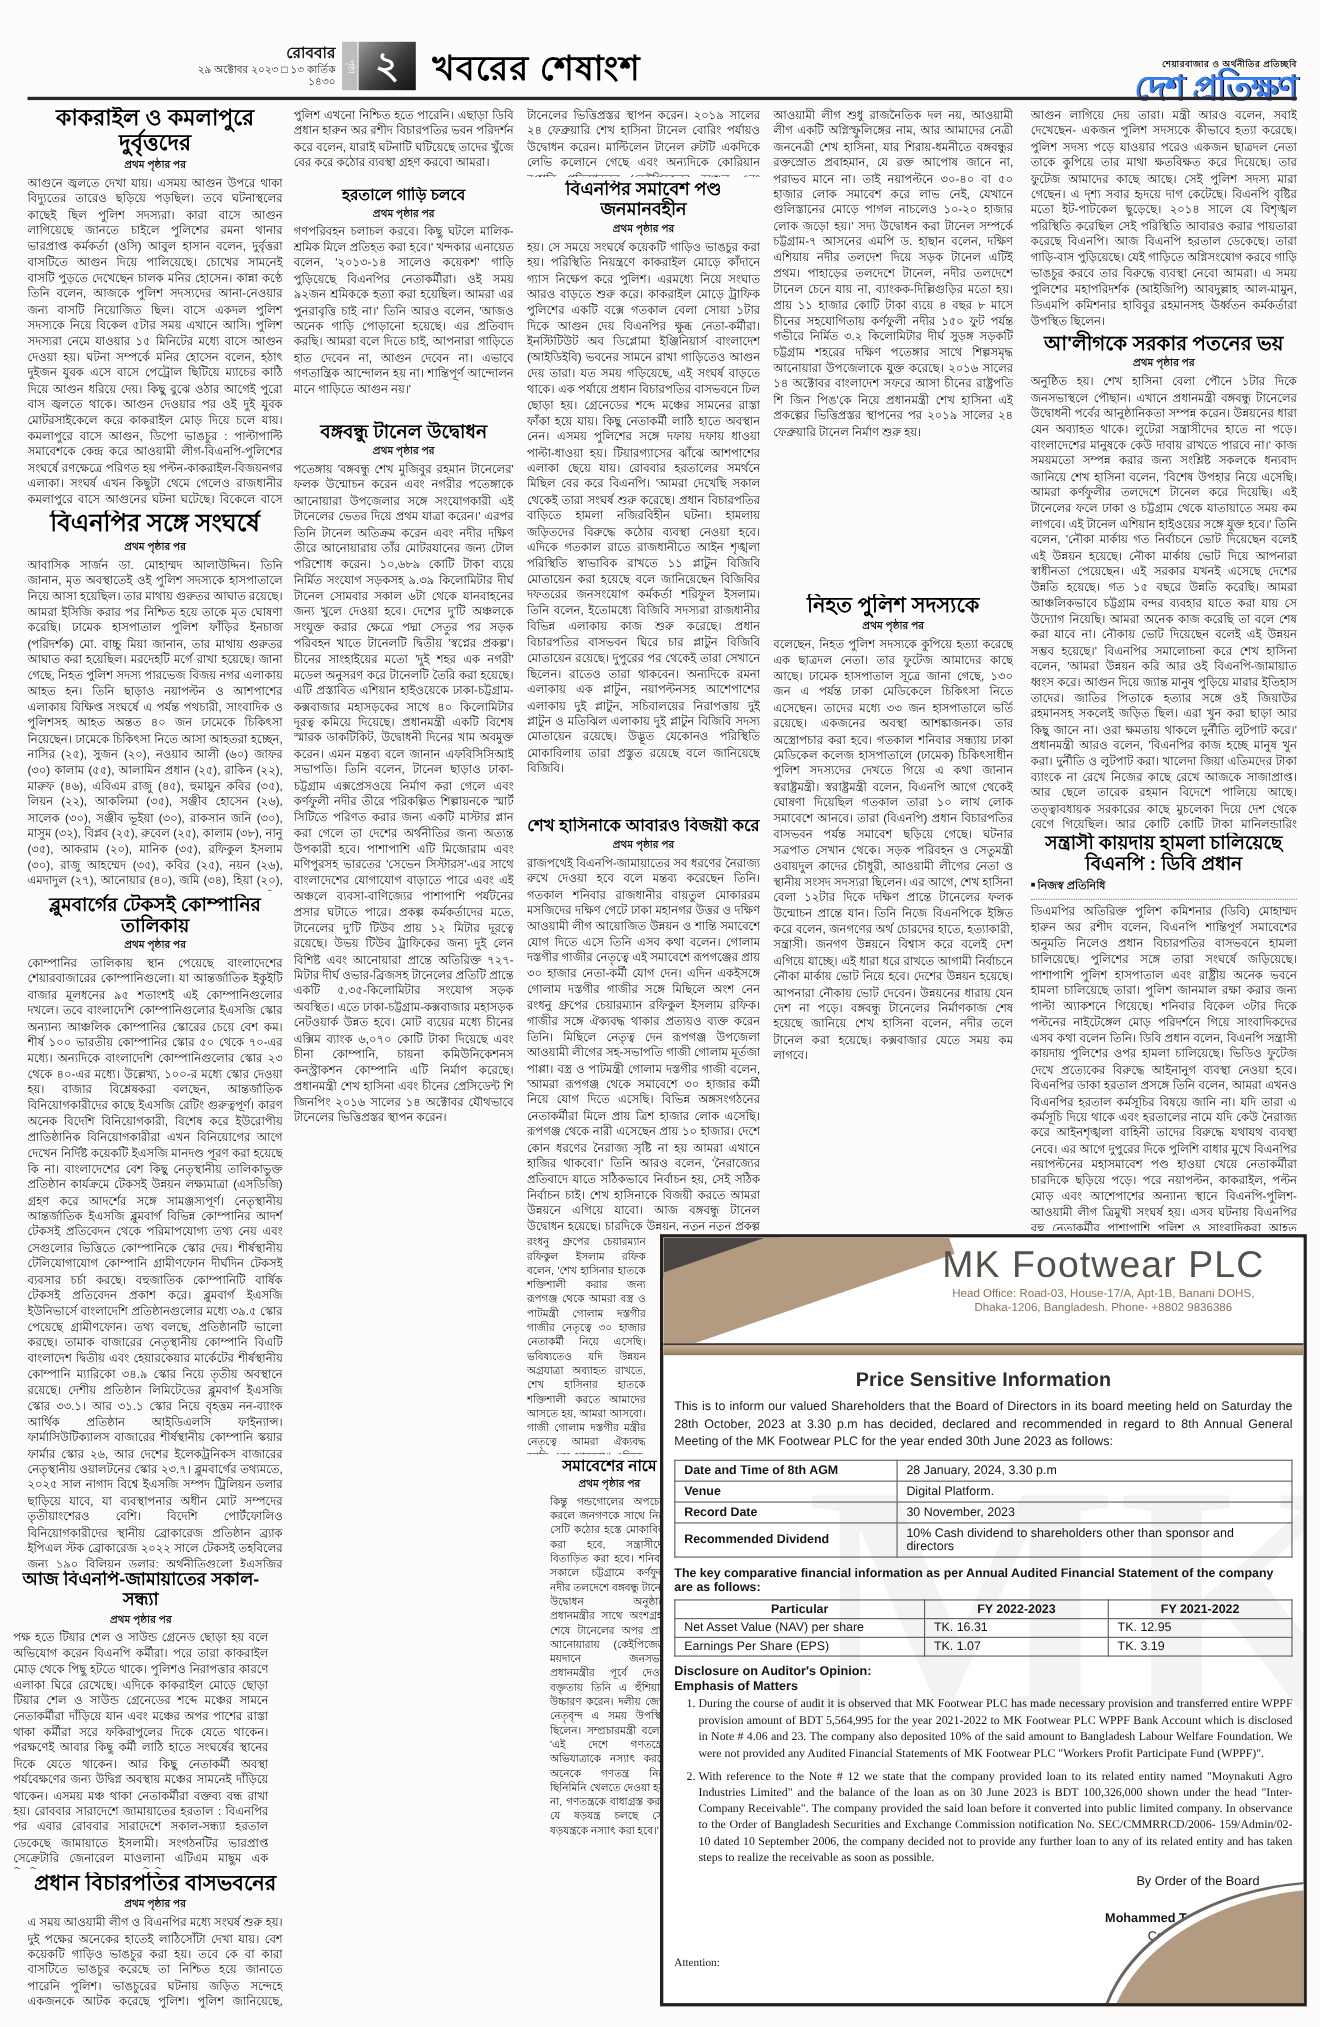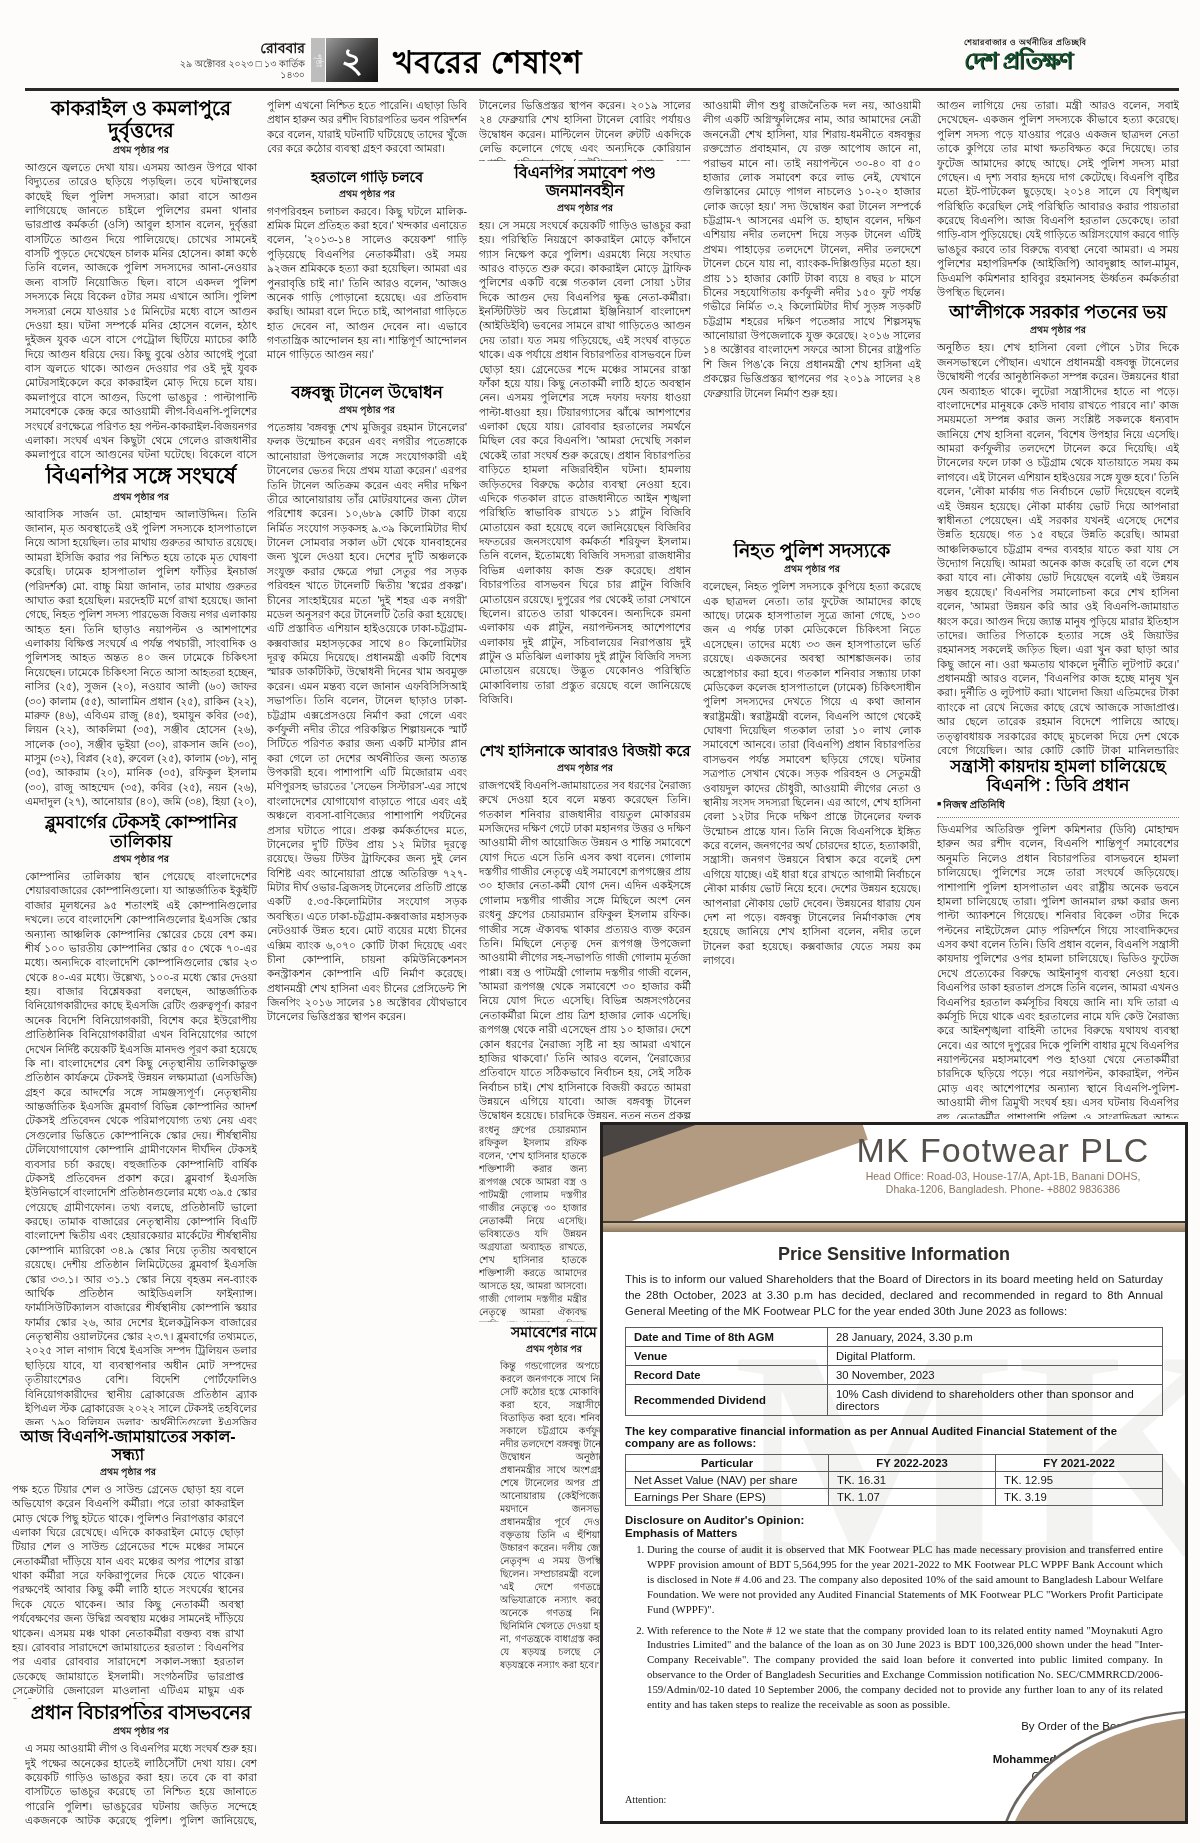--- a/index.html
+++ b/index.html
@@ -9,23 +9,23 @@
   .hdr{position:absolute;left:25px;top:36px;width:1154px;height:52px;}
   .dateblock{position:absolute;left:130px;top:4px;width:150px;text-align:right;line-height:1.25;}
   .dateblock .wd{font-weight:bold;font-size:14px;}
   .dateblock .dt{font-size:9.5px;color:#222;}
   .pglabel{position:absolute;left:286px;top:2px;width:14px;height:44px;background:#bdbdbd;color:#fff;
            font-size:8px;writing-mode:vertical-rl;text-align:center;}
   .pgnum{position:absolute;left:301px;top:2px;width:52px;height:44px;color:#fff;font-weight:bold;
          font-size:34px;text-align:center;line-height:44px;
          background:linear-gradient(135deg,#9a9a9a 0%,#3c3c3c 55%,#111 100%);}
   .sectitle{position:absolute;left:368px;top:2px;font-size:31px;font-weight:bold;letter-spacing:1px;color:#000;}
-  .mast{position:absolute;right:0;top:0;text-align:left;width:215px;}
+  .mast{position:absolute;right:0;top:16px;text-align:right;width:215px;}
   .mast .tag{font-size:8px;font-weight:bold;color:#111;letter-spacing:.5px;}
-  .mast .nm{font-size:23px;font-weight:bold;color:#14532d;letter-spacing:-1px;line-height:1.05;
+  .mast .nm{font-size:31px;font-weight:bold;color:#3b82f6;letter-spacing:-1px;line-height:1.05;
             text-shadow:1px 0 #000;}
   .hrule{position:absolute;left:25px;top:88px;width:1154px;height:3px;background:#2b2a28;}
   
   .art{position:absolute;overflow:hidden;}
   .art h2{margin:0 0 1px;text-align:center;font-weight:bold;color:#000;line-height:1.12;}
   .cont{text-align:center;font-weight:bold;font-size:9.5px;margin:0 0 2px;}
   .byline{font-weight:bold;font-size:10px;margin:2px 0;}
   .byline:before{content:"■ ";font-size:7px;vertical-align:2px;}
   .dotrule{border-top:1px dotted #777;margin:3px 0 4px;}
   .bd{font-size:10.5px;line-height:1.37;text-align:justify;margin:1px 0 0;}
@@ -35,21 +35,21 @@
       border:3px solid #23211f;box-sizing:border-box;overflow:hidden;}
   .ad-head{position:relative;height:96px;overflow:hidden;background:#fff;}
   .diag{position:absolute;transform:rotate(-19deg);transform-origin:left top;}
   .d-tan-top{left:-50px;top:-52px;width:330px;height:58px;background:#b29b80;}
   .d-dark{left:-28px;top:-4px;width:330px;height:48px;background:#4a4542;color:#fff;}
   .d-tan-bot{left:-70px;top:56px;width:330px;height:70px;background:#b29b80;}
   .ad-title-wrap{position:absolute;left:225px;top:8px;width:350px;text-align:center;}
   .ad-title{font-size:34px;font-weight:normal;color:#56504b;letter-spacing:1px;line-height:1;}
   .ad-addr{font-size:10.5px;color:#8a7360;line-height:1.25;margin-top:3px;}
   .ad-band{height:9px;border-top:2px solid #3f3b38;background:linear-gradient(#cdb795,#8d7a63);}
-  .ad-body{position:relative;padding:8px 22px 0;z-index:1;}
+  .ad-body{position:relative;padding:8px 10px 0;z-index:1;}
   .wm{position:absolute;left:130px;top:180px;font-size:300px;font-weight:bold;color:rgba(90,80,70,.07);
       z-index:0;line-height:1;font-family:"Liberation Serif",serif;pointer-events:none;}
   .psi{text-align:center;font-weight:bold;font-size:18px;color:#2f2d2b;margin:4px 0 6px;}
   .ad-intro{font-size:11.3px;line-height:1.42;text-align:justify;margin:0 0 8px;color:#1c1b1a;}
   table.agm{border-collapse:collapse;width:100%;margin:0 0 9px;}
   table.agm td{border:1px solid #5c5c5c;font-size:11.3px;padding:3px 8px;}
   table.agm td.l{font-weight:bold;width:185px;}
   .keyline{font-weight:bold;font-size:11.3px;margin:0 0 5px;}
   table.fin{border-collapse:collapse;width:100%;margin:0 0 8px;}
   table.fin th,table.fin td{border:1px solid #5c5c5c;font-size:11.3px;padding:2px 8px;}

